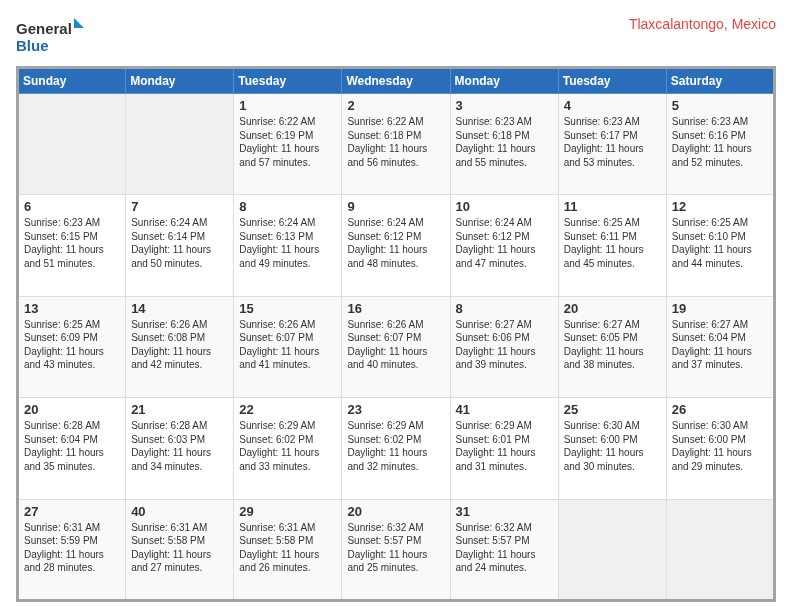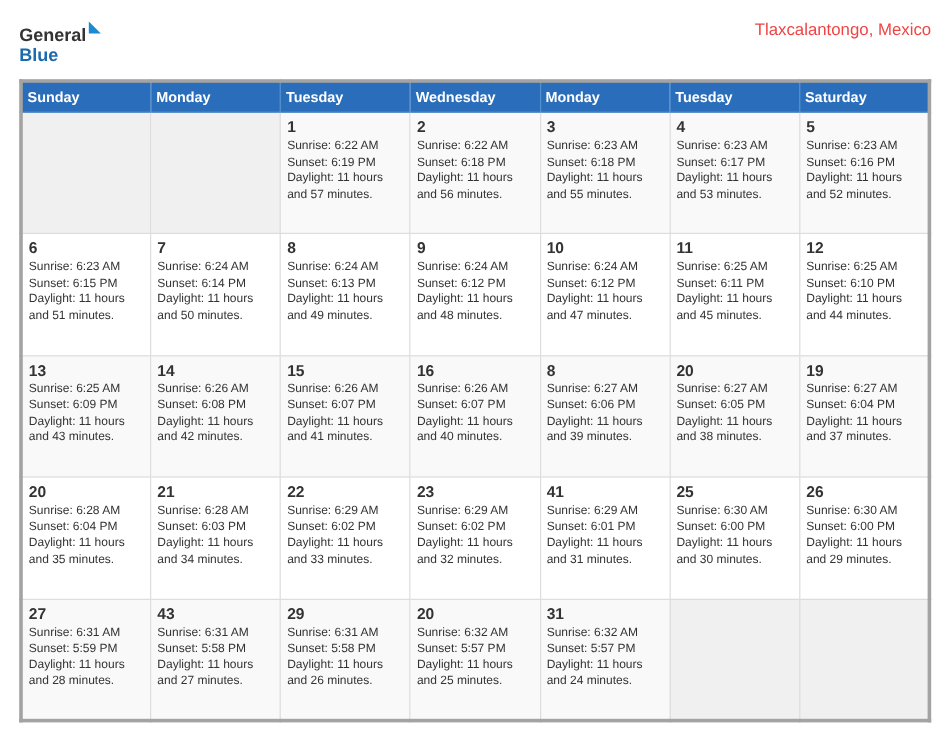--- a/index.html
+++ b/index.html
@@ -282,21 +282,21 @@
           </td>
         </tr>
         <tr>
           <td>
             <span class="day-number">27</span>
             <div class="cell-text" style="white-space: pre-line;">Sunrise: 6:31 AM
 Sunset: 5:59 PM
 Daylight: 11 hours and 28 minutes.</div>
           </td>
           <td>
-            <span class="day-number">43</span>
+            <span class="day-number">40</span>
             <div class="cell-text" style="white-space: pre-line;">Sunrise: 6:31 AM
 Sunset: 5:58 PM
 Daylight: 11 hours and 27 minutes.</div>
           </td>
           <td>
             <span class="day-number">29</span>
             <div class="cell-text" style="white-space: pre-line;">Sunrise: 6:31 AM
 Sunset: 5:58 PM
 Daylight: 11 hours and 26 minutes.</div>
           </td>

